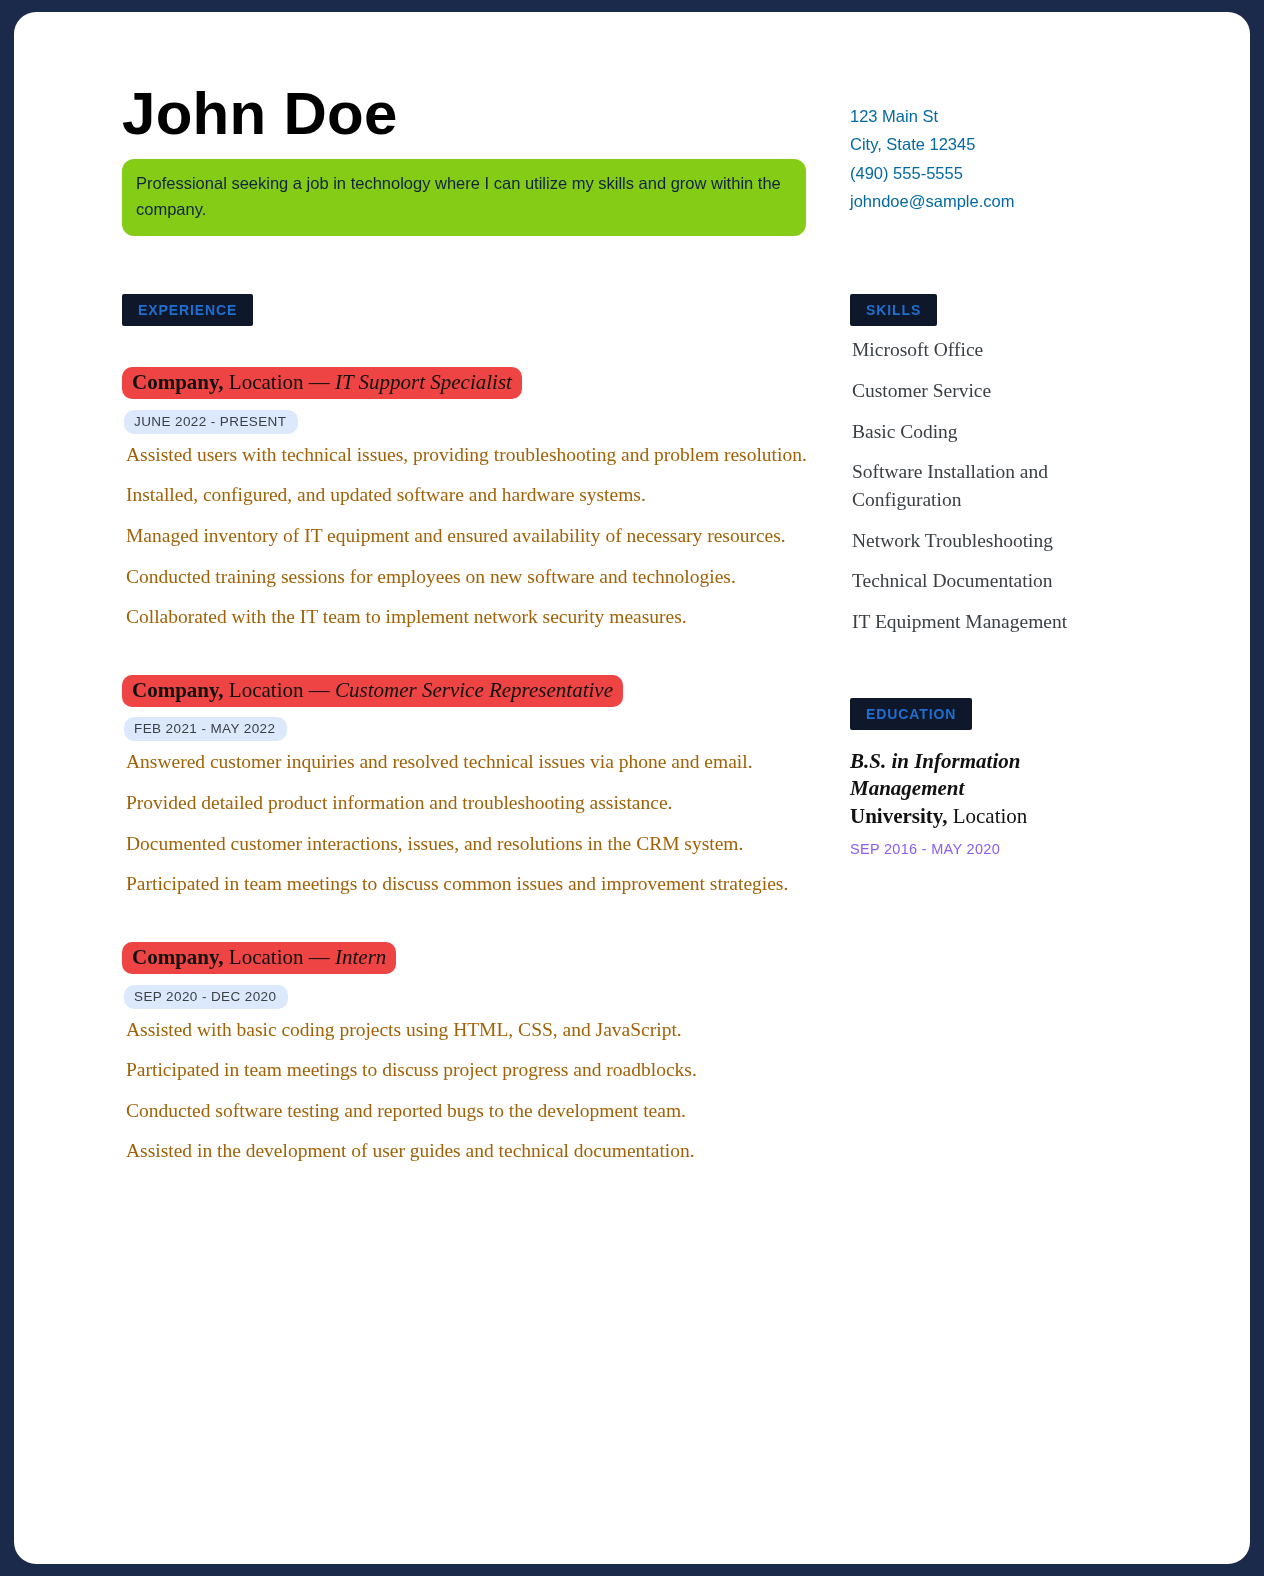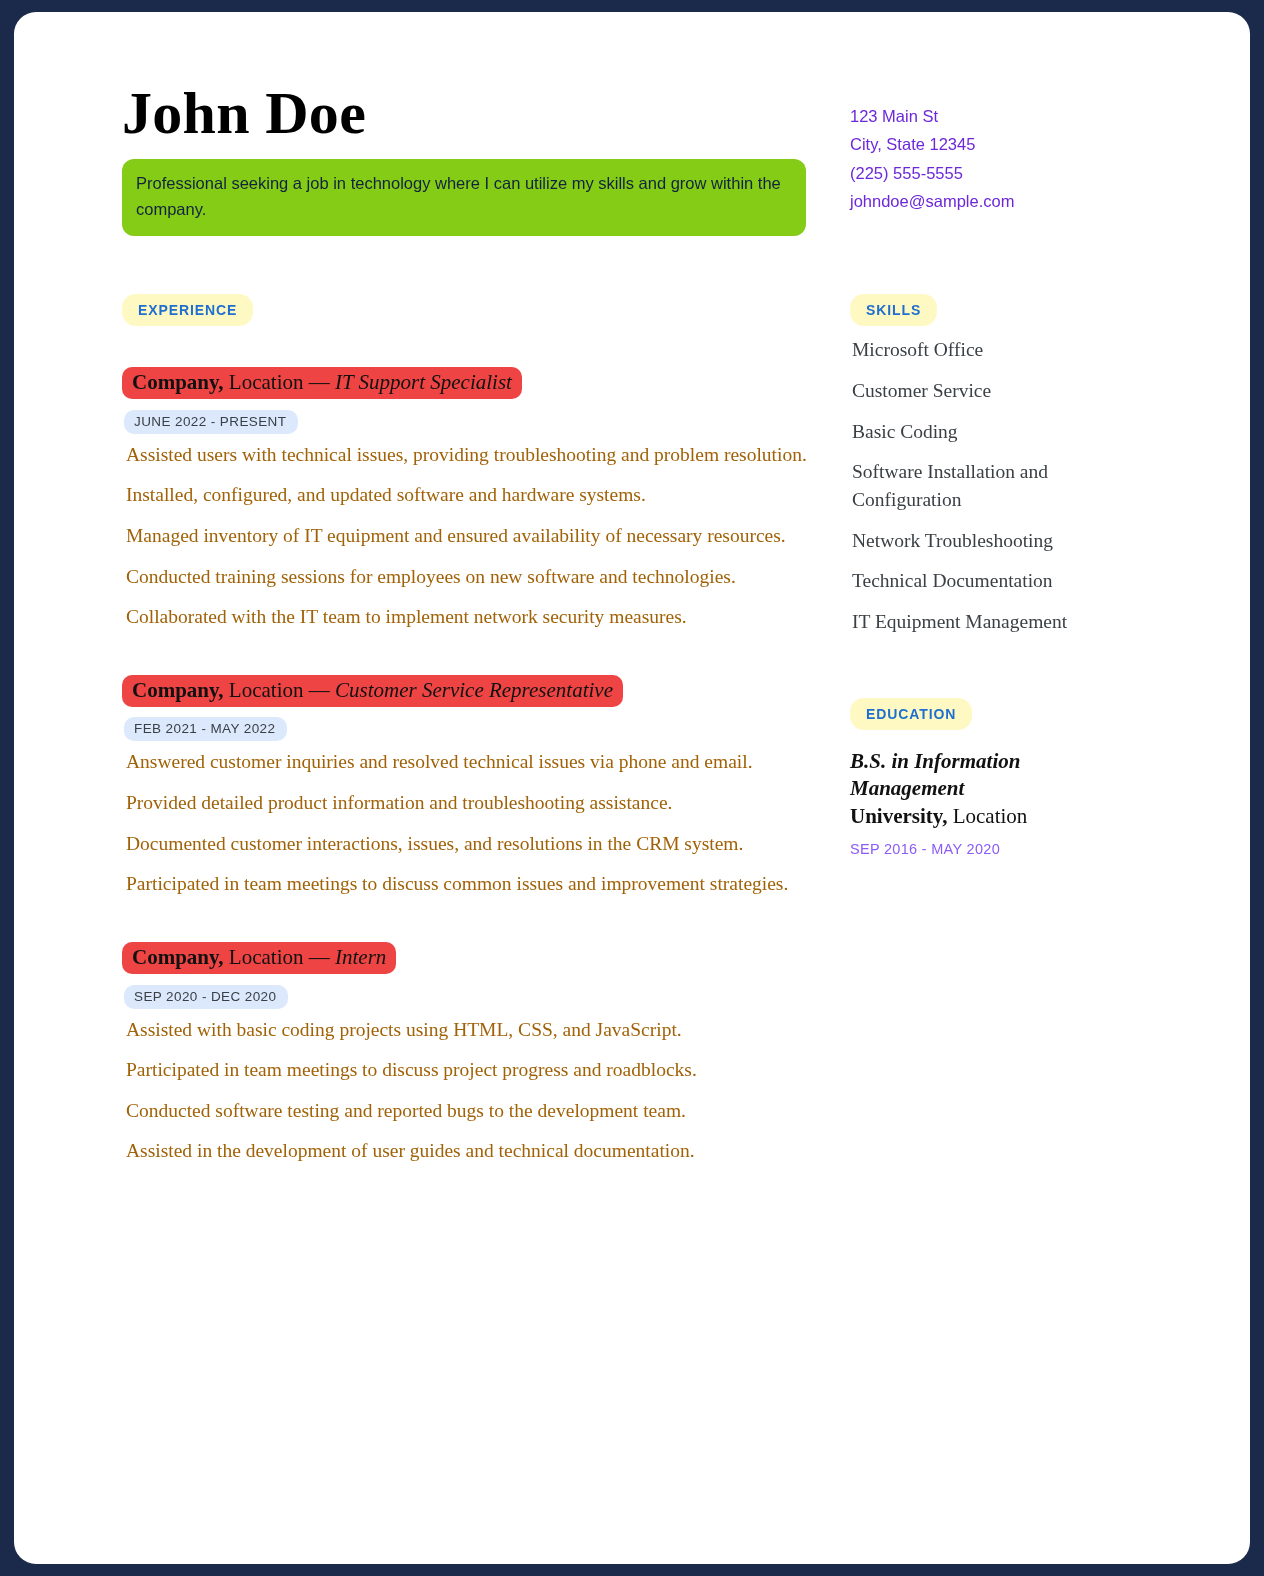--- a/index.html
+++ b/index.html
@@ -39,21 +39,21 @@
   }
   .right-col {
     width: 360px;
     flex: none;
     padding-left: 28px;
     padding-top: 26px;
   }
 
   
   .name {
-    font-family: Liberation Serif, serif;
+    font-family: Liberation Sans, sans-serif;
     font-weight: bold;
     font-size: 60px;
     line-height: 1.05;
     color: #000000;
     letter-spacing: 0.3px;
     margin: 14px 0 14px 0;
   }
   .summary {
     display: inline-block;
     background: #84cc16;
@@ -62,36 +62,36 @@
     padding: 12px 16px 14px 14px;
     font-family: "Liberation Sans", sans-serif;
     font-size: 16.5px;
     line-height: 1.55;
     max-width: 684px;
   }
   .contact {
     font-family: "Liberation Sans", sans-serif;
     font-size: 16.5px;
     line-height: 1.72;
-    color: #6d28d9;
+    color: #0369a1;
     padding-top: 6px;
   }
   .contact div { white-space: nowrap; }
 
   
   .section-chip {
     display: inline-block;
-    background: #fef9c3;
+    background: #0f172a;
     color: #1f6fd0;
     font-family: "Liberation Sans", sans-serif;
     font-weight: bold;
     font-size: 14px;
     letter-spacing: 0.9px;
     padding: 8px 16px;
-    border-radius: 14px;
+    border-radius: 2px;
   }
 
   
   .exp-block { margin-top: 26px; }
   .exp-block.first { margin-top: 0; }
   .job-title-wrap { margin-bottom: 2px; }
   .job-title {
     display: inline;
     background: #ef4444;
     border-radius: 10px;
@@ -172,21 +172,21 @@
 
     <div class="columns">
       <div class="left-col">
         <h1 class="name">John Doe</h1>
         <div class="summary">Professional seeking a job in technology where I can utilize my skills and grow within the company.</div>
       </div>
       <div class="right-col" style="padding-top:28px;">
         <div class="contact">
           <div>123 Main St</div>
           <div>City, State 12345</div>
-          <div>(225) 555-5555</div>
+          <div>(490) 555-5555</div>
           <div>johndoe@sample.com</div>
         </div>
       </div>
     </div>
 
     <div class="spacer-1"></div>
 
     <div class="columns">
 
       <div class="left-col">

